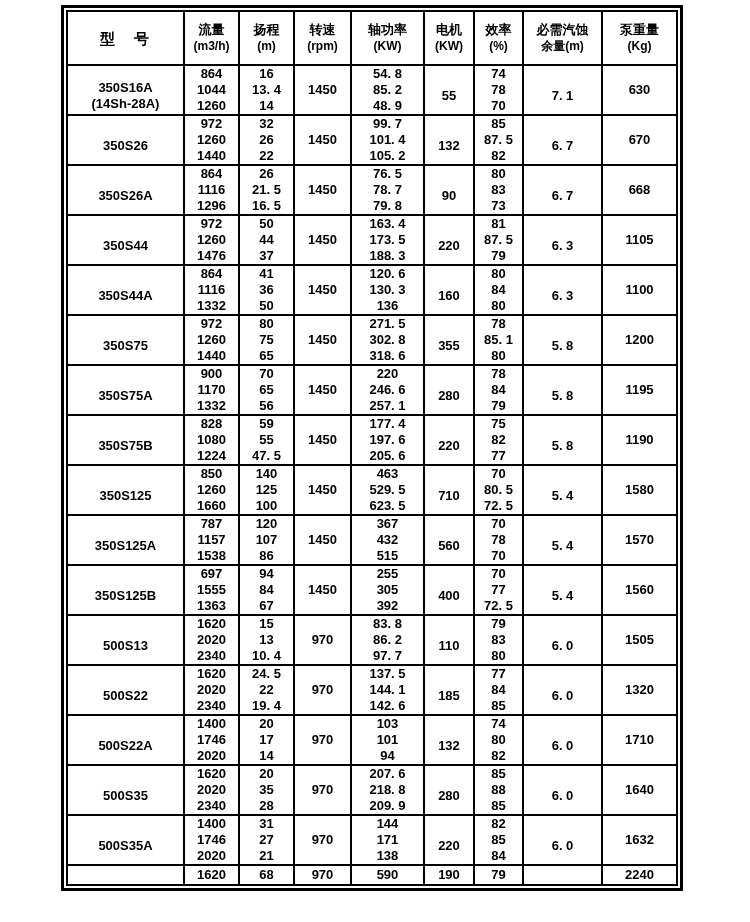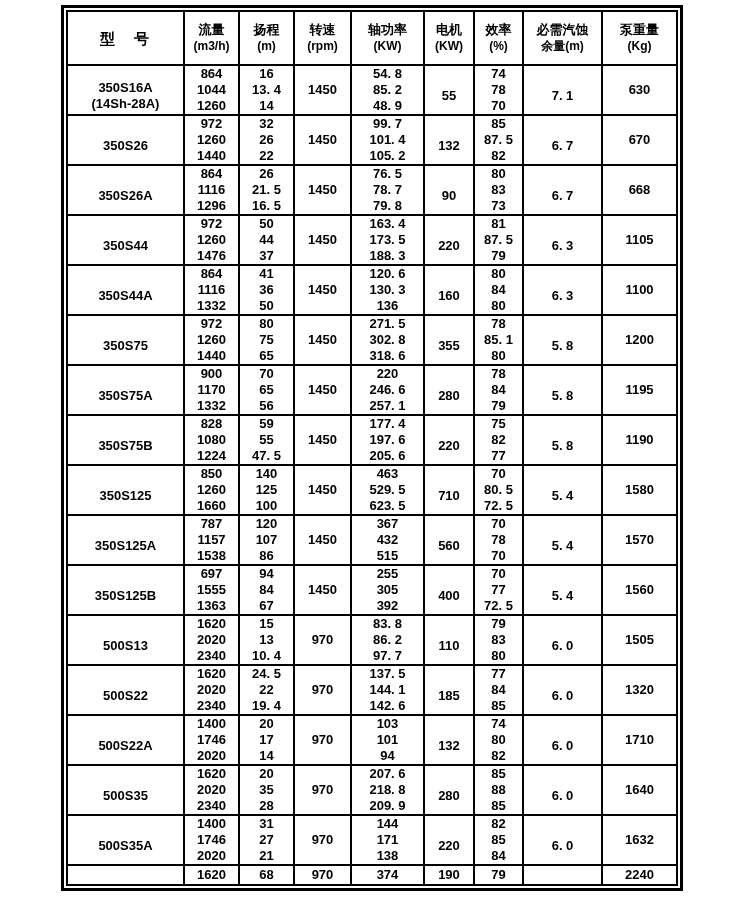--- a/index.html
+++ b/index.html
@@ -264,21 +264,21 @@
           <td><div class="cell-lines shift"><div>220</div></div></td>
           <td><div class="cell-lines"><div>82</div><div>85</div><div>84</div></div></td>
           <td><div class="cell-lines shift"><div>6. 0</div></div></td>
           <td><div class="cell-lines"><div>1632</div></div></td>
         </tr>
         <tr class="summary-row">
           <td><div class="cell-lines"></div></td>
           <td><div class="cell-lines"><div>1620</div></div></td>
           <td><div class="cell-lines"><div>68</div></div></td>
           <td><div class="cell-lines"><div>970</div></div></td>
-          <td><div class="cell-lines"><div>374</div></div></td>
+          <td><div class="cell-lines"><div>590</div></div></td>
           <td><div class="cell-lines"><div>190</div></div></td>
           <td><div class="cell-lines"><div>79</div></div></td>
           <td><div class="cell-lines"><div></div></div></td>
           <td><div class="cell-lines"><div>2240</div></div></td>
         </tr>
       </tbody>
   </table>
 </div>
 
 </body></html>

